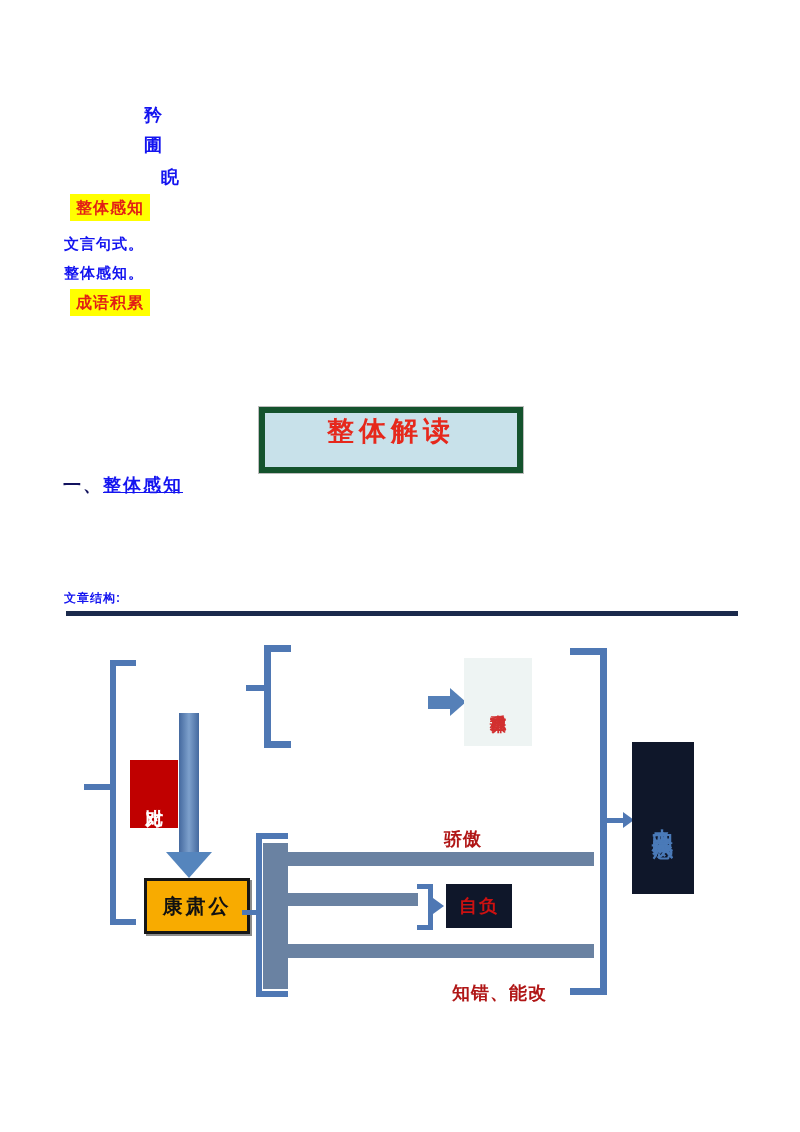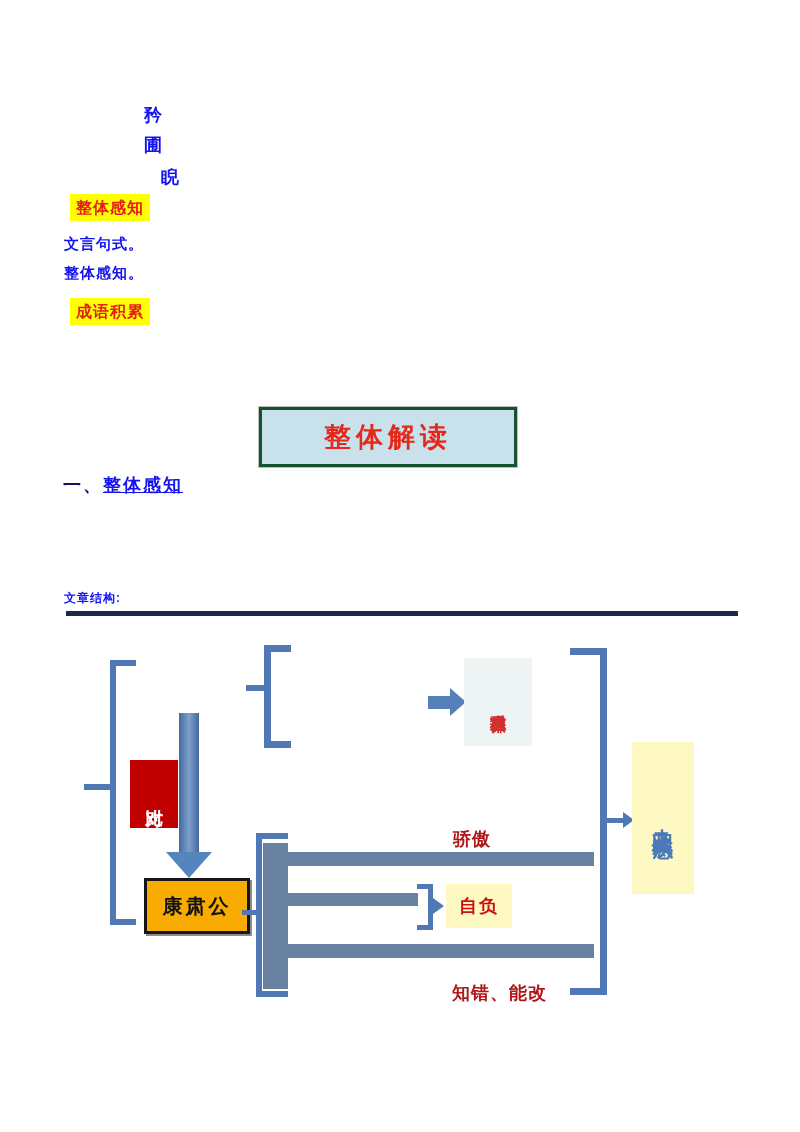--- a/index.html
+++ b/index.html
@@ -8,63 +8,63 @@
     font-family:"Liberation Sans","DejaVu Sans",sans-serif;
   }
   .abs{position:absolute;}
   .blue-char{color:#1414f0;font-weight:bold;font-size:18px;line-height:1;}
   .hl-label{
     background:#ffff00;color:#e22015;font-weight:bold;font-size:16px;
     padding:4px 6px;line-height:1.2;letter-spacing:1px;
   }
   .blue-item{color:#1414f0;font-weight:bold;font-size:15px;line-height:1;letter-spacing:1px;}
   .banner{
-    width:252px;height:54px;background:#c8e1ea;border:3px solid #14532d;
-    outline:1px solid #bdbdbd;display:flex;align-items:center;justify-content:center;
+    width:252px;height:54px;background:#c8e1ea;border:6px solid #14532d;
+    outline:1px solid #bdbdbd;display:flex;align-items:flex-start;justify-content:center;
   }
   .banner-text{color:#e6281c;font-weight:bold;font-size:27px;letter-spacing:5px;}
   .heading{font-size:18px;font-weight:bold;letter-spacing:2px;}
   .heading .num{color:#12125e;}
   .heading .txt{color:#1414f0;text-decoration:underline;}
   .struct-label{color:#1414f0;font-weight:bold;font-size:12px;letter-spacing:1px;}
   .navy-line{background:#1b2a4c;}
   .steel{background:#4f78b4;}
   .slate{background:#6a82a2;}
   .orange-box{
     background:#f8ab00;border:3px solid #161616;box-shadow:2px 2px 0 rgba(0,0,0,0.45);
     display:flex;align-items:center;justify-content:center;
     color:#111;font-weight:bold;font-size:20px;letter-spacing:3px;
   }
   .vtext{writing-mode:vertical-rl;text-orientation:upright;}
   .compare-box{
     background:#c00000;display:flex;align-items:center;justify-content:center;
     color:#ffffff;font-weight:bold;font-size:18px;line-height:1.25;
   }
-  .white-box{background:#fef9c3;display:flex;align-items:center;justify-content:center;}
+  .white-box{background:#0f172a;display:flex;align-items:center;justify-content:center;}
   .humble-box{background:#eef4f3;display:flex;align-items:center;justify-content:center;}
   .humble-text{color:#d23030;font-weight:bold;font-size:16px;line-height:1.25;}
   .conclusion-text{color:#4a7ab8;font-weight:bold;font-size:21px;line-height:1.2;letter-spacing:2px;}
   .red-note{color:#b01616;font-weight:bold;font-size:18px;letter-spacing:1px;}
   .zifu-text{color:#cc1111;font-weight:bold;font-size:18px;letter-spacing:2px;}
   .tri{width:0;height:0;}
   .down-shaft{background:linear-gradient(to right,#44699f,#7da0cc,#44699f);}
 </style>
 </head>
 <body>
 
 <div id="page">
 
   <span class="abs blue-char" style="left:144px;top:106px;">矜</span>
   <span class="abs blue-char" style="left:144px;top:136px;">圃</span>
   <span class="abs blue-char" style="left:161px;top:168px;">睨</span>
 
   <span class="abs hl-label" style="left:70px;top:194px;">整体感知</span>
   <span class="abs blue-item" style="left:64px;top:236px;">文言句式。</span>
   <span class="abs blue-item" style="left:64px;top:265px;">整体感知。</span>
-  <span class="abs hl-label" style="left:70px;top:289px;margin-top:9px;">成语积累</span>
+  <span class="abs hl-label" style="left:70px;top:289px;">成语积累</span>
 
   <div class="abs banner" style="left:259px;top:407px;">
     <span class="banner-text">整体解读</span>
   </div>
 
   <div class="abs heading" style="left:63px;top:473px;">
     <span class="num">一、</span><span class="txt">整体感知</span>
   </div>
 
   <span class="abs struct-label" style="left:64px;top:590px;">文章结构:</span>
@@ -101,21 +101,21 @@
   <div class="abs steel" style="left:242px;top:910px;width:15px;height:5px;"></div>
 
   <div class="abs steel" style="left:256px;top:833px;width:6px;height:164px;"></div>
   <div class="abs steel" style="left:256px;top:833px;width:32px;height:6px;"></div>
   <div class="abs steel" style="left:256px;top:991px;width:32px;height:6px;"></div>
   <div class="abs slate" style="left:263px;top:843px;width:25px;height:146px;"></div>
   <div class="abs slate" style="left:286px;top:852px;width:308px;height:14px;"></div>
   <div class="abs slate" style="left:286px;top:893px;width:132px;height:13px;"></div>
   <div class="abs slate" style="left:286px;top:944px;width:308px;height:14px;"></div>
 
-  <span class="abs red-note" style="left:444px;top:827px;margin-left:9px;">骄傲</span>
+  <span class="abs red-note" style="left:444px;top:827px;">骄傲</span>
 
   <div class="abs steel" style="left:428px;top:884px;width:5px;height:46px;"></div>
   <div class="abs steel" style="left:417px;top:884px;width:12px;height:5px;"></div>
   <div class="abs steel" style="left:417px;top:925px;width:12px;height:5px;"></div>
   <div class="abs tri" style="left:433px;top:898px;border-top:8px solid transparent;border-bottom:8px solid transparent;border-left:11px solid #4f78b4;"></div>
 
   <div class="abs white-box" style="left:446px;top:884px;width:66px;height:44px;">
     <span class="zifu-text">自负</span>
   </div>
 

